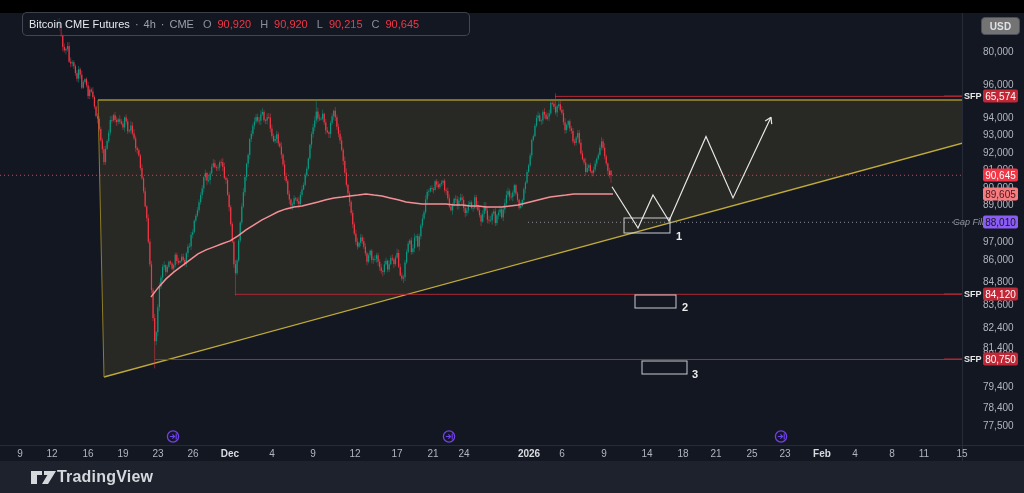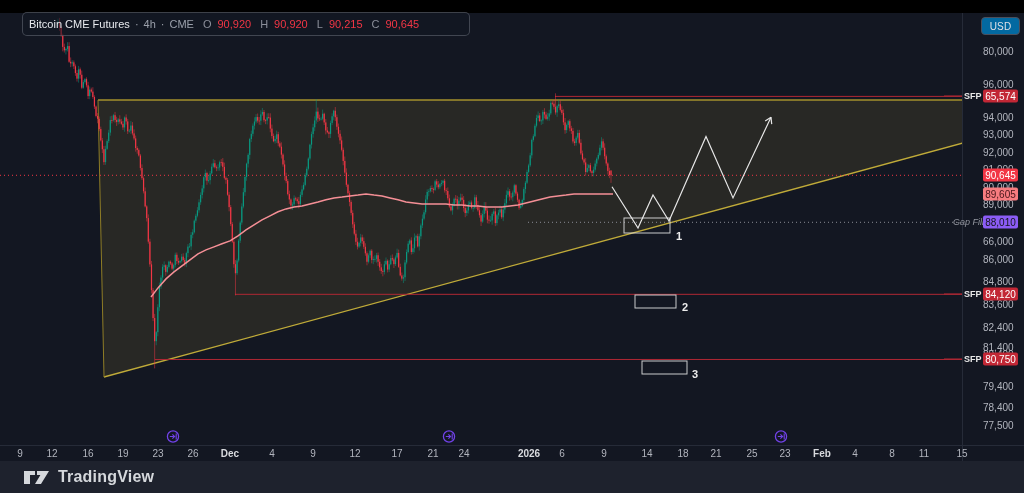--- a/index.html
+++ b/index.html
@@ -12,32 +12,32 @@
   #overlay{left:0;top:0;width:1024px;height:493px;pointer-events:none;}
   #attribution{left:8px;top:2px;font-size:10px;font-weight:700;color:#e6e6e6;letter-spacing:.1px;white-space:nowrap;}
   #legend-box{left:22px;top:12px;width:448px;height:24px;border:1px solid rgba(125,128,140,.45);
       border-radius:5px;background:rgba(19,23,34,.55);display:flex;align-items:center;gap:5px;
       padding:0 6px;box-sizing:border-box;font-size:11px;white-space:nowrap;}
   .leg-sym{color:#e8eaee;font-weight:500;}
   .leg-dim{color:#9ba0ab;}
   .leg-letter{color:#8b8f9a;margin-left:4px;}
   .leg-val{color:#f23645;margin-left:1px;}
   #usd-button{left:981px;top:17px;width:37px;height:16px;border:1px solid #4b4f5c;border-radius:4px;
-      background:#0369a1;color:#dfe1e6;font-size:10px;font-weight:400;display:flex;align-items:center;
+      background:#737373;color:#dfe1e6;font-size:10px;font-weight:700;display:flex;align-items:center;
       justify-content:center;letter-spacing:.2px;}
   .ytick{position:absolute;left:983px;font-size:10px;color:#b2b5be;transform:translateY(-50%);white-space:nowrap;}
   .badge{position:absolute;left:983px;width:35px;height:13px;transform:translateY(-50%);border-radius:2px;
       font-size:10px;display:flex;align-items:center;justify-content:center;white-space:nowrap;}
   .sfp-tag{position:absolute;font-size:9px;font-weight:700;color:#e8e8e8;transform:translateY(-50%);}
   .gap-tag{position:absolute;font-size:9px;font-style:italic;color:#9598a1;transform:translateY(-50%);white-space:nowrap;}
   .axis-seg{position:absolute;height:1px;background:#b02834;transform:translateY(-50%);}
   .xtick{position:absolute;top:448px;font-size:10px;color:#b2b5be;transform:translateX(-50%);}
   .xtick.strong{color:#d8dade;font-weight:700;}
   #time-sep{left:0;top:445px;width:1024px;height:1px;background:#262b38;}
-  #brand-bar{left:0;top:461px;width:1024px;height:32px;background:#1e222d;display:flex;align-items:center;padding-left:24px;box-sizing:border-box;gap:8px;}
+  #brand-bar{left:0;top:461px;width:1024px;height:32px;background:#1e222d;display:flex;align-items:center;padding-left:31px;box-sizing:border-box;}
   #brand-name{color:#d5d8dc;font-size:16px;font-weight:700;letter-spacing:.2px;}
 </style>
 </head>
 <body>
 
 <div id="app">
   <div id="chart-bg" class="abs"></div>
   <div id="axis-bg" class="abs"></div>
 
   <svg id="pane-svg" class="abs" width="962" height="448" viewBox="0 13 962 448">
@@ -812,21 +812,21 @@
 
     <div id="yaxis-labels">
         <div class="ytick" style="top: 50.9637px;">80,000</div>
         <div class="ytick" style="top: 83.8206px;">96,000</div>
         <div class="ytick" style="top: 117.369px;">94,000</div>
         <div class="ytick" style="top: 134.412px;">93,000</div>
         <div class="ytick" style="top: 151.639px;">92,000</div>
         <div class="ytick" style="top: 169.055px;">91,000</div>
         <div class="ytick" style="top: 186.663px;">90,000</div>
         <div class="ytick" style="top: 204.467px;">89,000</div>
-        <div class="ytick" style="top: 240.685px;">66,000</div>
+        <div class="ytick" style="top: 240.685px;">97,000</div>
         <div class="ytick" style="top: 259.107px;">86,000</div>
         <div class="ytick" style="top: 281.498px;">84,800</div>
         <div class="ytick" style="top: 304.209px;">83,600</div>
         <div class="ytick" style="top: 327.248px;">82,400</div>
         <div class="ytick" style="top: 346.705px;">81,400</div>
         <div class="ytick" style="top: 354px;">80,400</div>
         <div class="ytick" style="top: 386.346px;">79,400</div>
         <div class="ytick" style="top: 406.543px;">78,400</div>
         <div class="ytick" style="top: 424.942px;">77,500</div>
         <div class="axis-seg" style="top: 96.4023px; left: 944px; width: 18px;"></div>

